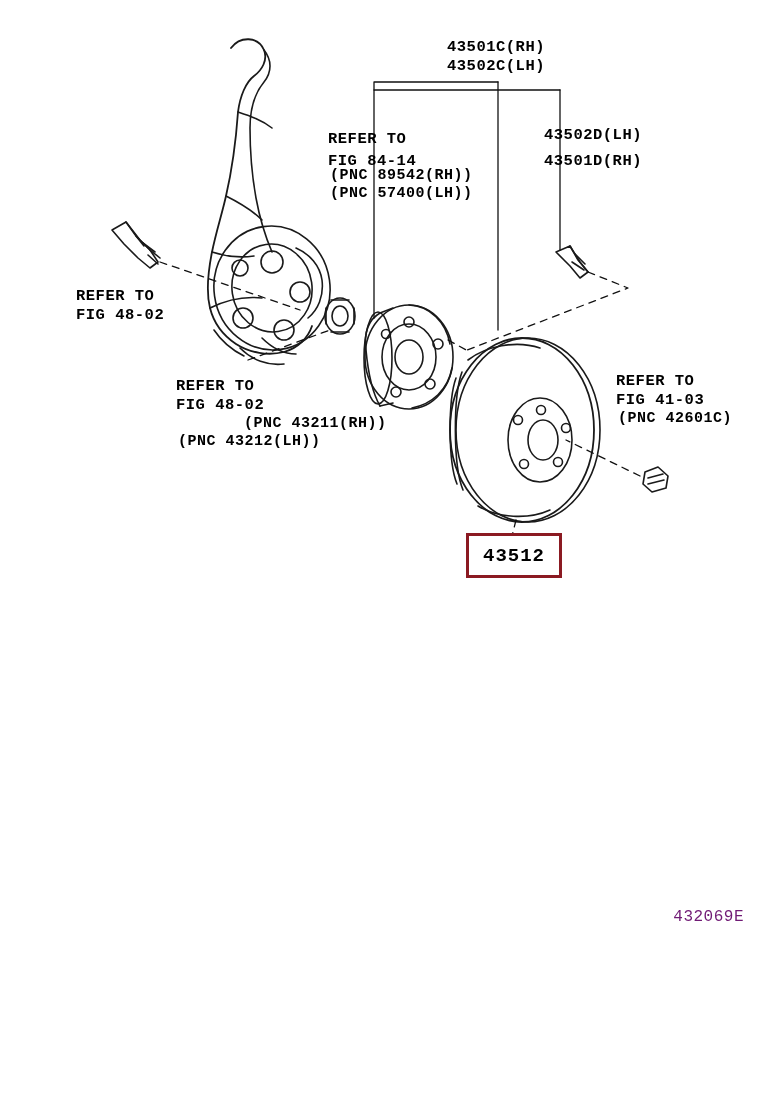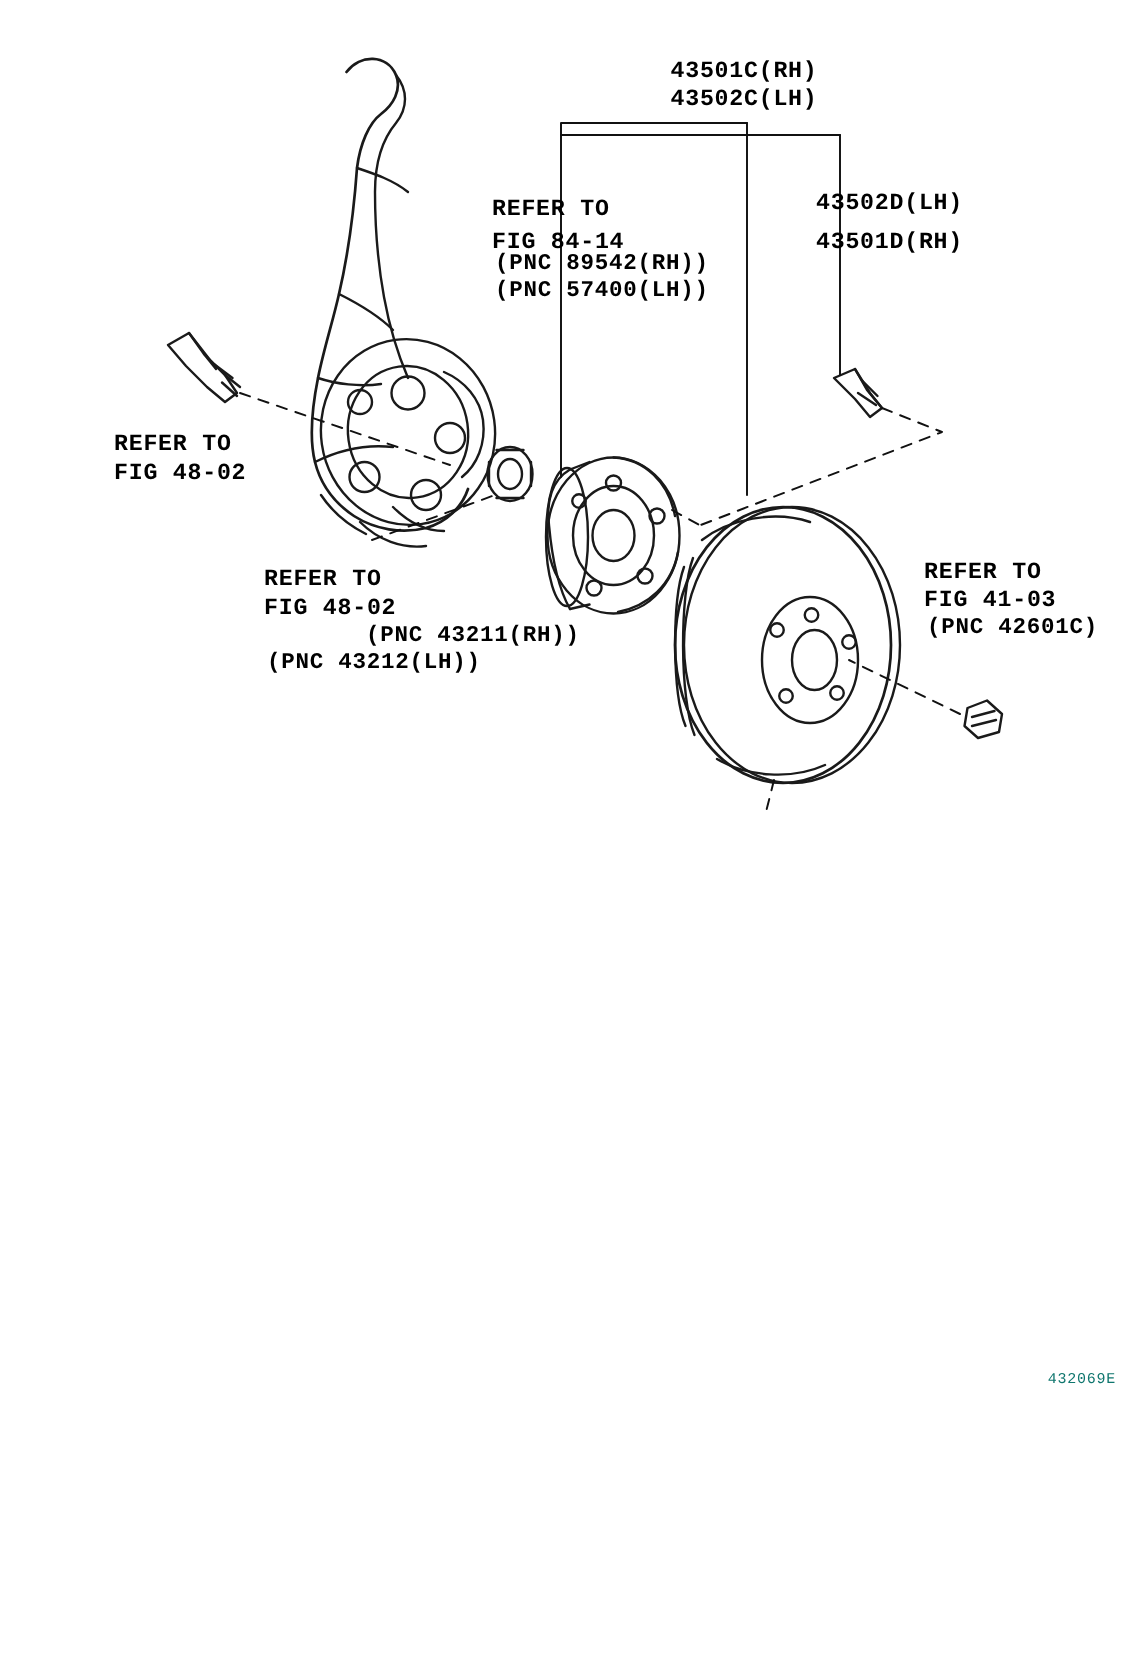--- a/index.html
+++ b/index.html
@@ -53,22 +53,22 @@
     font-size: 19px;
     font-weight: bold;
     letter-spacing: 1px;
     color: #000;
   }
   .figcode {
     position: absolute;
     right: 16px;
     bottom: 14px;
     font-family: "Liberation Mono", monospace;
-    font-size: 10px;
-    color: #0f766e;
+    font-size: 16px;
+    color: #701a75;
     letter-spacing: 0.5px;
   }
 </style>
 </head>
 <body>
 
 <div id="diagram-root">
 
   <svg class="art" viewBox="0 0 760 1112">
     <g fill="none" stroke="#1a1a1a" stroke-width="1.6" stroke-linecap="round" stroke-linejoin="round">
@@ -200,16 +200,19 @@
 
   <div class="lbl" style="left:176px; top:377px;">REFER TO</div>
   <div class="lbl" style="left:176px; top:396px;">FIG 48-02</div>
   <div class="lbl small" style="left:196px; top:414px;margin-left:48px;">(PNC 43211(RH))</div>
   <div class="lbl small" style="left:178px; top:432px;">(PNC 43212(LH))</div>
 
   <div class="lbl" style="left:616px; top:372px;">REFER TO</div>
   <div class="lbl" style="left:616px; top:391px;">FIG 41-03</div>
   <div class="lbl small" style="left:618px; top:409px;">(PNC 42601C)</div>
 
+  <div class="callout-box" style="left: 466px; top: 533px; width: 90px; height: 39px; border-color: rgb(139, 26, 34);">
+    <span>43512</span>
+  </div>
 
   <div class="figcode">432069E</div>
 
 </div>
 
 </body></html>

